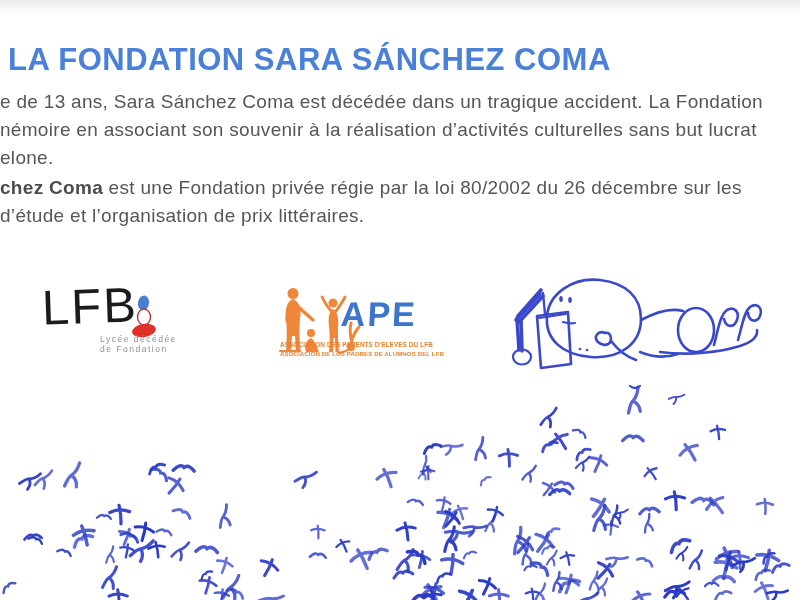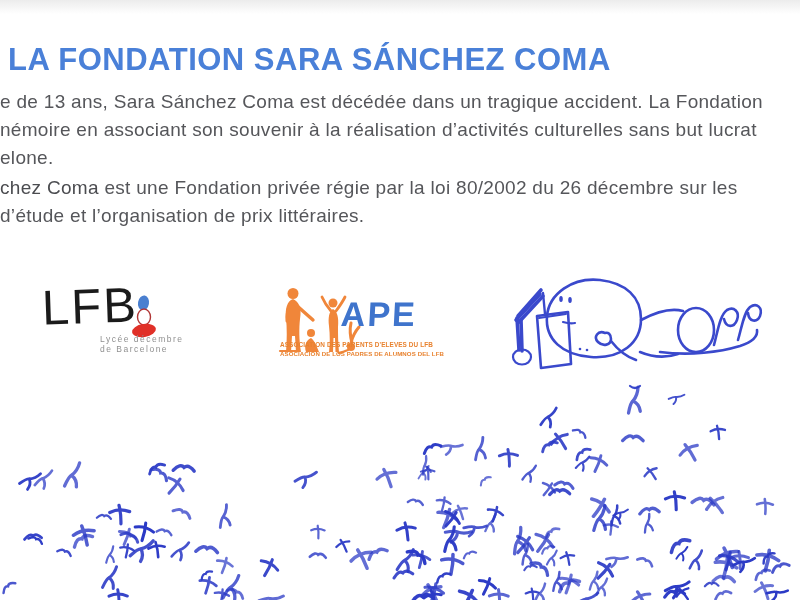--- a/index.html
+++ b/index.html
@@ -10,21 +10,21 @@
   .top-fade{position:absolute;left:0;top:0;width:800px;height:14px;
     background:linear-gradient(180deg,#ececec,rgba(255,255,255,0));}
   .page-title{
     position:absolute;left:8px;top:42px;margin:0;white-space:nowrap;
     font-size:31px;font-weight:800;letter-spacing:.5px;color:#4a80d8;
   }
   .para{position:absolute;left:0;width:820px;color:#55565a;font-size:19px;}
   .para .line{white-space:nowrap;height:28px;line-height:28px;letter-spacing:.3px;}
   .p1{top:88px;}
   .p2{top:174px;}
-  .p2 b{font-weight:400;color:#4b4c50;}
+  .p2 b{font-weight:700;color:#4b4c50;}
   .art{position:absolute;left:0;top:0;}
   .lfb-acronym{
     position:absolute;left:42px;top:282px;font-size:49px;font-weight:300;
     color:#1b1b1b;letter-spacing:2px;transform:rotate(-2deg);line-height:1;
   }
   .lfb-cap{position:absolute;left:100px;color:#909090;font-size:8.5px;
     letter-spacing:1.5px;white-space:nowrap;}
   .lfb-cap1{top:334px;} .lfb-cap2{top:344px;}
   .ape-acronym{
     position:absolute;left:341px;top:297px;font-size:34px;font-weight:800;
@@ -284,20 +284,20 @@
         <use href="#b1" transform="translate(540.4 568.0) rotate(39) scale(1.28)" opacity="0.84"></use>
         <use href="#b2" transform="translate(633.0 401.0) rotate(-29) scale(1.39)" opacity="0.77"></use>
         <use href="#b2" transform="translate(676.0 397.0) rotate(26) scale(0.82)" opacity="0.88"></use>
         <use href="#b2" transform="translate(548.0 417.0) rotate(-6) scale(1.15)" opacity="0.95"></use>
         <use href="#b2" transform="translate(451.0 446.0) rotate(36) scale(1.09)" opacity="0.71"></use>
         <use href="#b0" transform="translate(718.0 432.0) rotate(-9) scale(0.90)" opacity="0.92"></use>
       </g>
   </svg>
 
   <span class="lfb-acronym">LFB</span>
-  <span class="lfb-cap lfb-cap1">Lycée décembre</span>
-  <span class="lfb-cap lfb-cap2">de Barcelone</span>
+  <span class="lfb-cap lfb-cap1">Lycée décédée</span>
+  <span class="lfb-cap lfb-cap2">de Fondation</span>
 
   <span class="ape-acronym">APE</span>
   <span class="ape-cap ape-cap1">ASSOCIATION DES PARENTS D'ELEVES DU LFB</span>
   <span class="ape-cap ape-cap2">ASOCIACIÓN DE LOS PADRES DE ALUMNOS DEL LFB</span>
 
 </div>
 
 </body></html>

